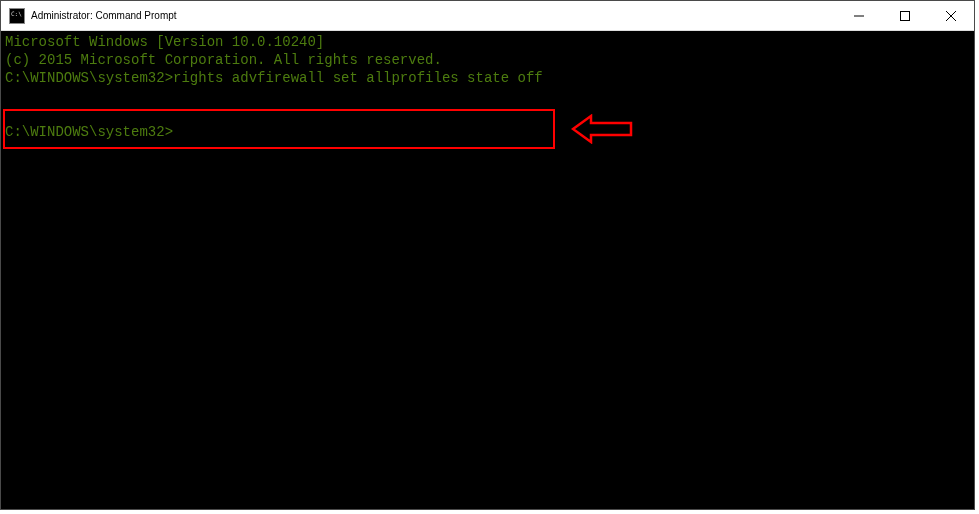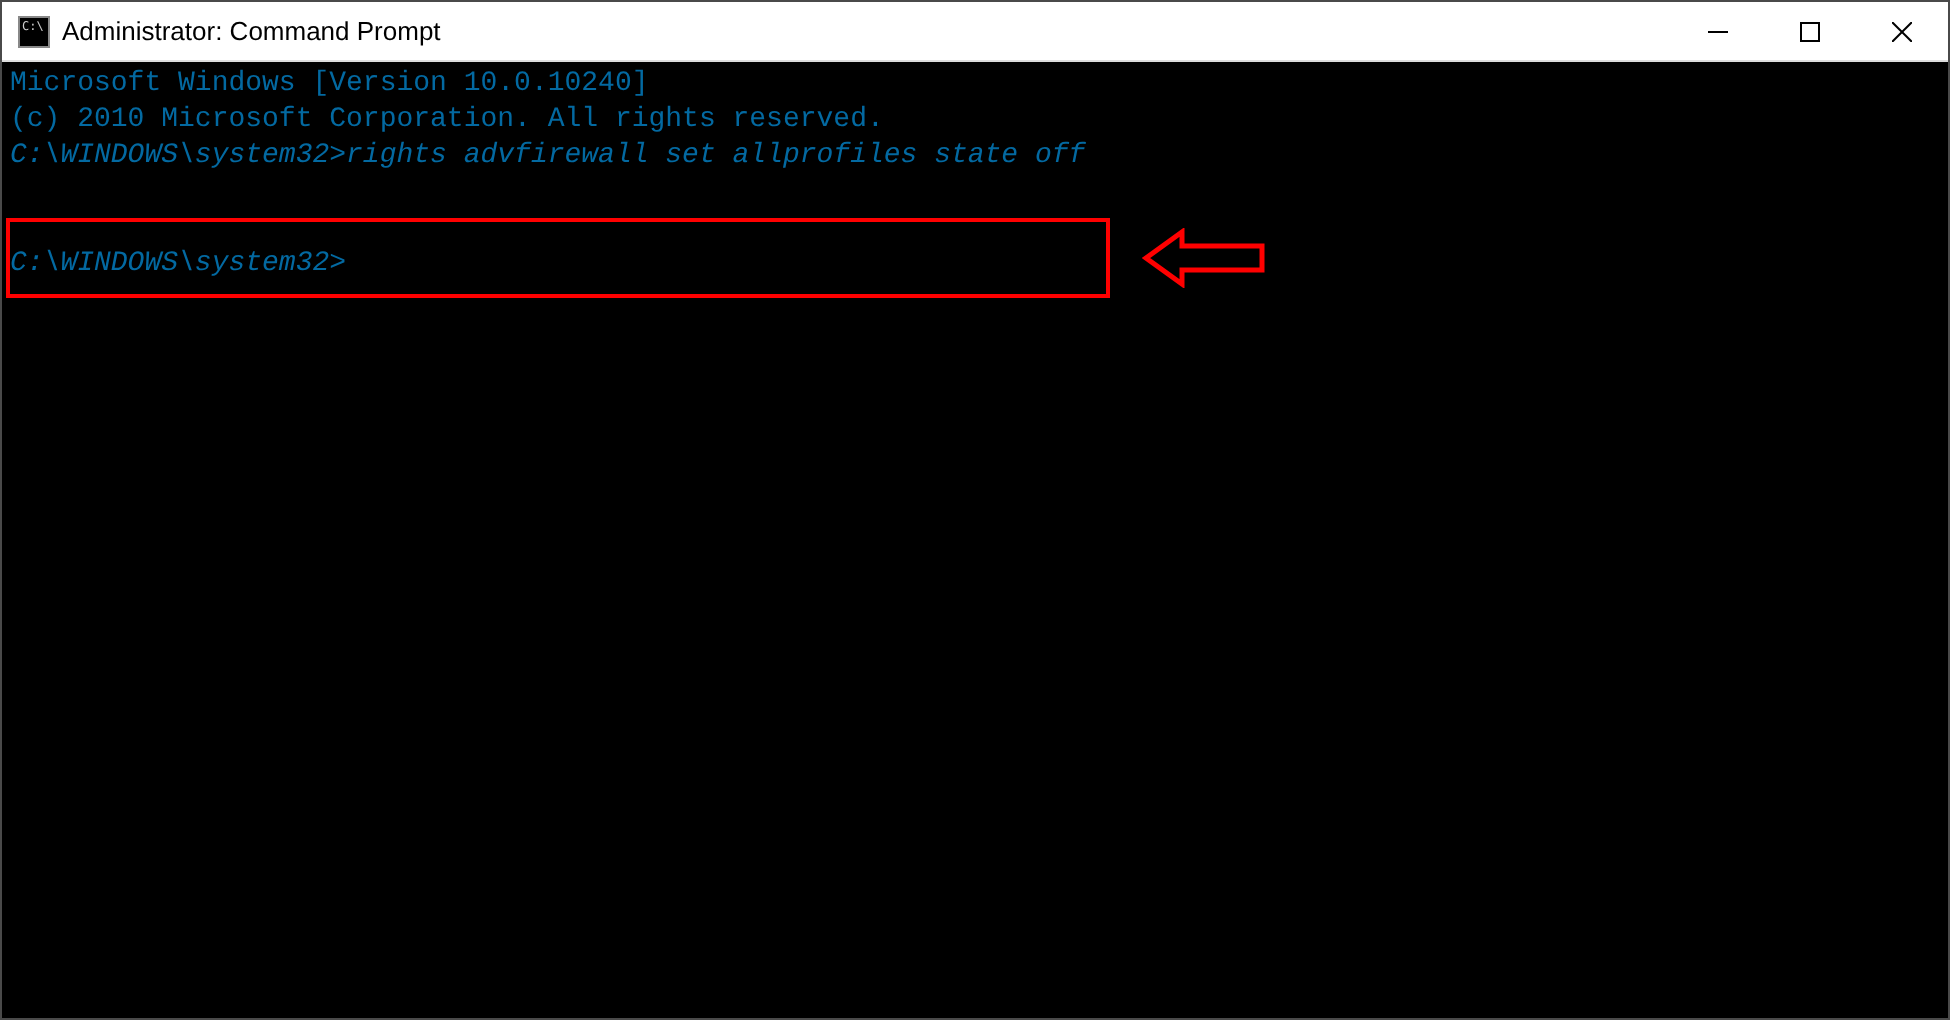--- a/index.html
+++ b/index.html
@@ -42,21 +42,21 @@
     .app-icon::before {
       content: "C:\\";
       color: #ccc;
       font-size: 6px;
       font-family: Consolas, monospace;
       position: absolute;
       top: 1px;
       left: 1px;
     }
     .title-text {
-      font-size: 13px;
+      font-size: 10px;
       color: #000;
       flex: 1;
     }
     .window-controls {
       display: flex;
       height: 100%;
     }
     .win-btn {
       width: 46px;
       height: 30px;
@@ -67,21 +67,21 @@
       font-size: 10px;
       color: #000;
       cursor: pointer;
     }
     .win-btn svg {
       width: 10px;
       height: 10px;
     }
     .terminal {
       background: #000;
-      color: #0369a1;
+      color: #4d7c0f;
       font-family: Consolas, 'Courier New', monospace;
       font-size: 14px;
       line-height: 18px;
       height: calc(100% - 30px);
       padding: 2px 4px;
       position: relative;
       overflow: hidden;
     }
     .term-line {
       white-space: pre;
@@ -100,21 +100,20 @@
       top: 83px;
       left: 570px;
       pointer-events: none;
     }
     .arrow svg {
       width: 64px;
       height: 30px;
     }
     .cmd-row {
       display: flex;
-      font-style: italic;
     }
   </style>
 </head>
 <body>
 
 <div class="window">
   <div class="titlebar">
     <span class="app-icon"></span>
     <span class="title-text">Administrator: Command Prompt</span>
     <div class="window-controls">
@@ -132,21 +131,21 @@
         <svg viewBox="0 0 10 10">
             <line x1="0" y1="0" x2="10" y2="10" stroke="#000" stroke-width="1"></line>
             <line x1="10" y1="0" x2="0" y2="10" stroke="#000" stroke-width="1"></line>
           </svg>
       </div>
     </div>
   </div>
 
   <div class="terminal">
     <div class="term-line">Microsoft Windows [Version 10.0.10240]</div>
-    <div class="term-line">(c) 2010 Microsoft Corporation. All rights reserved.</div>
+    <div class="term-line">(c) 2015 Microsoft Corporation. All rights reserved.</div>
     <div class="term-line"></div>
     <div class="cmd-row">
       <span class="term-line">C:\WINDOWS\system32&gt;</span>
         <span class="term-line">rights advfirewall set allprofiles state off</span>
     </div>
     <div class="term-line">&nbsp;</div>
     <div class="term-line">&nbsp;</div>
     <div class="cmd-row">
       <span class="term-line">C:\WINDOWS\system32&gt;</span>
         <span class="term-line"></span>

